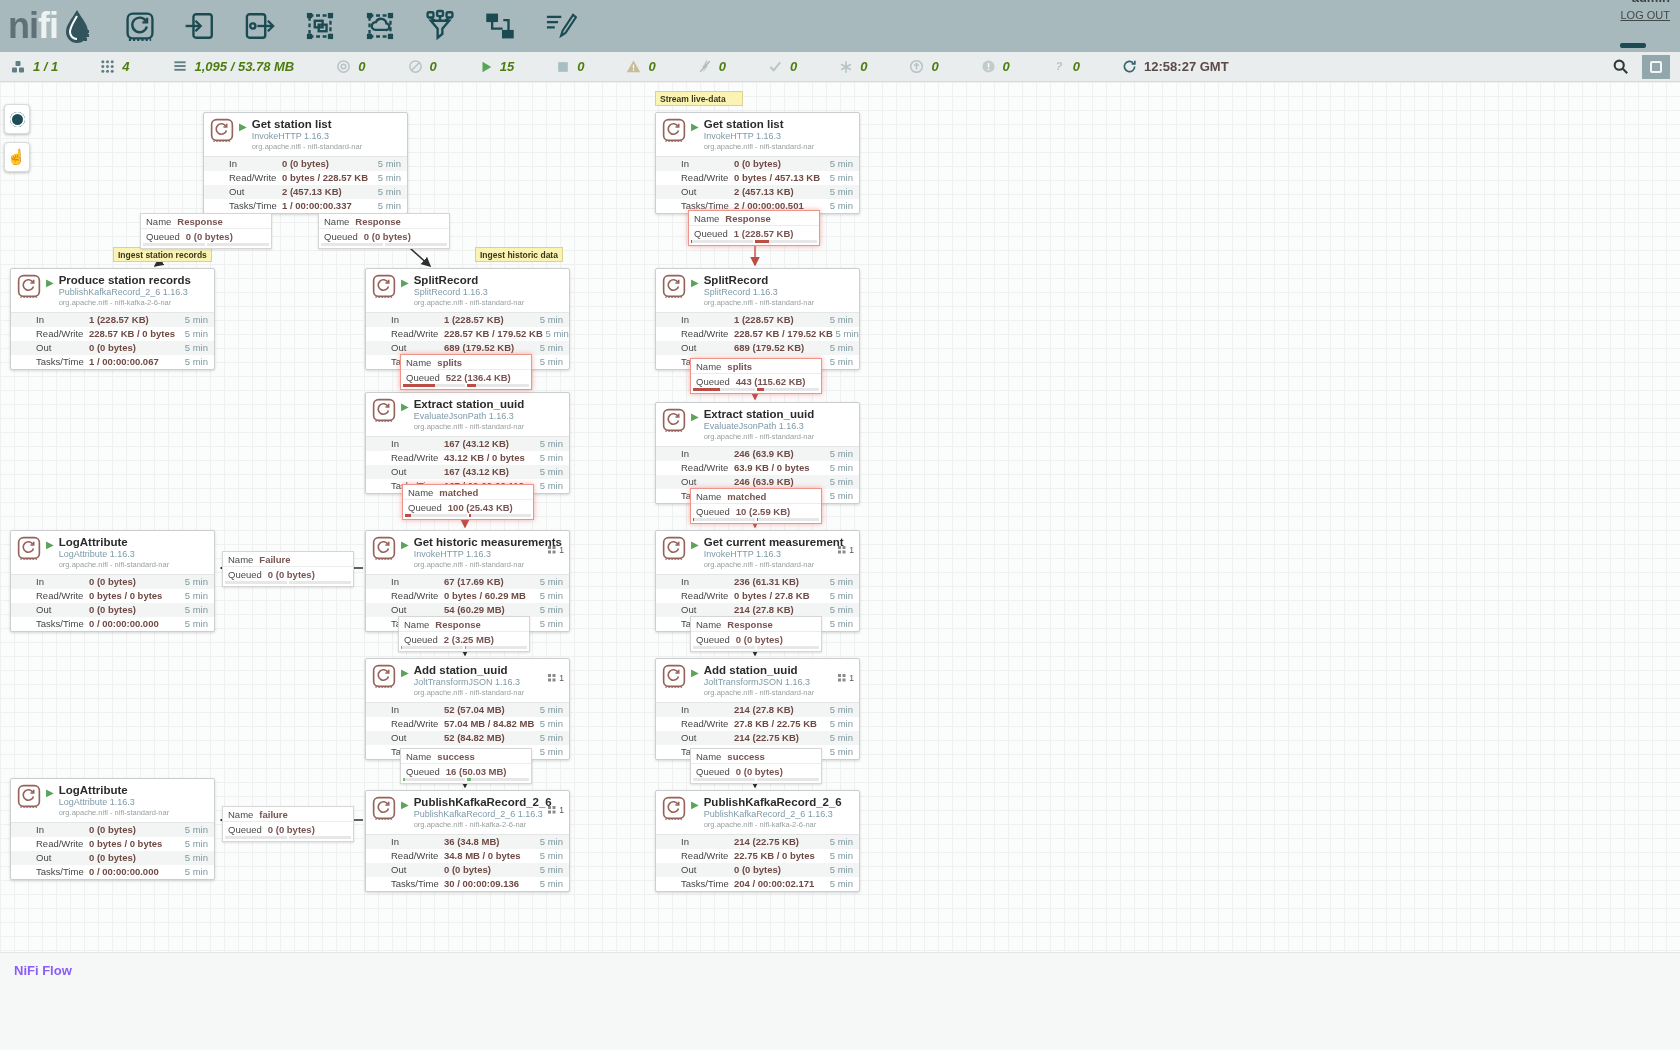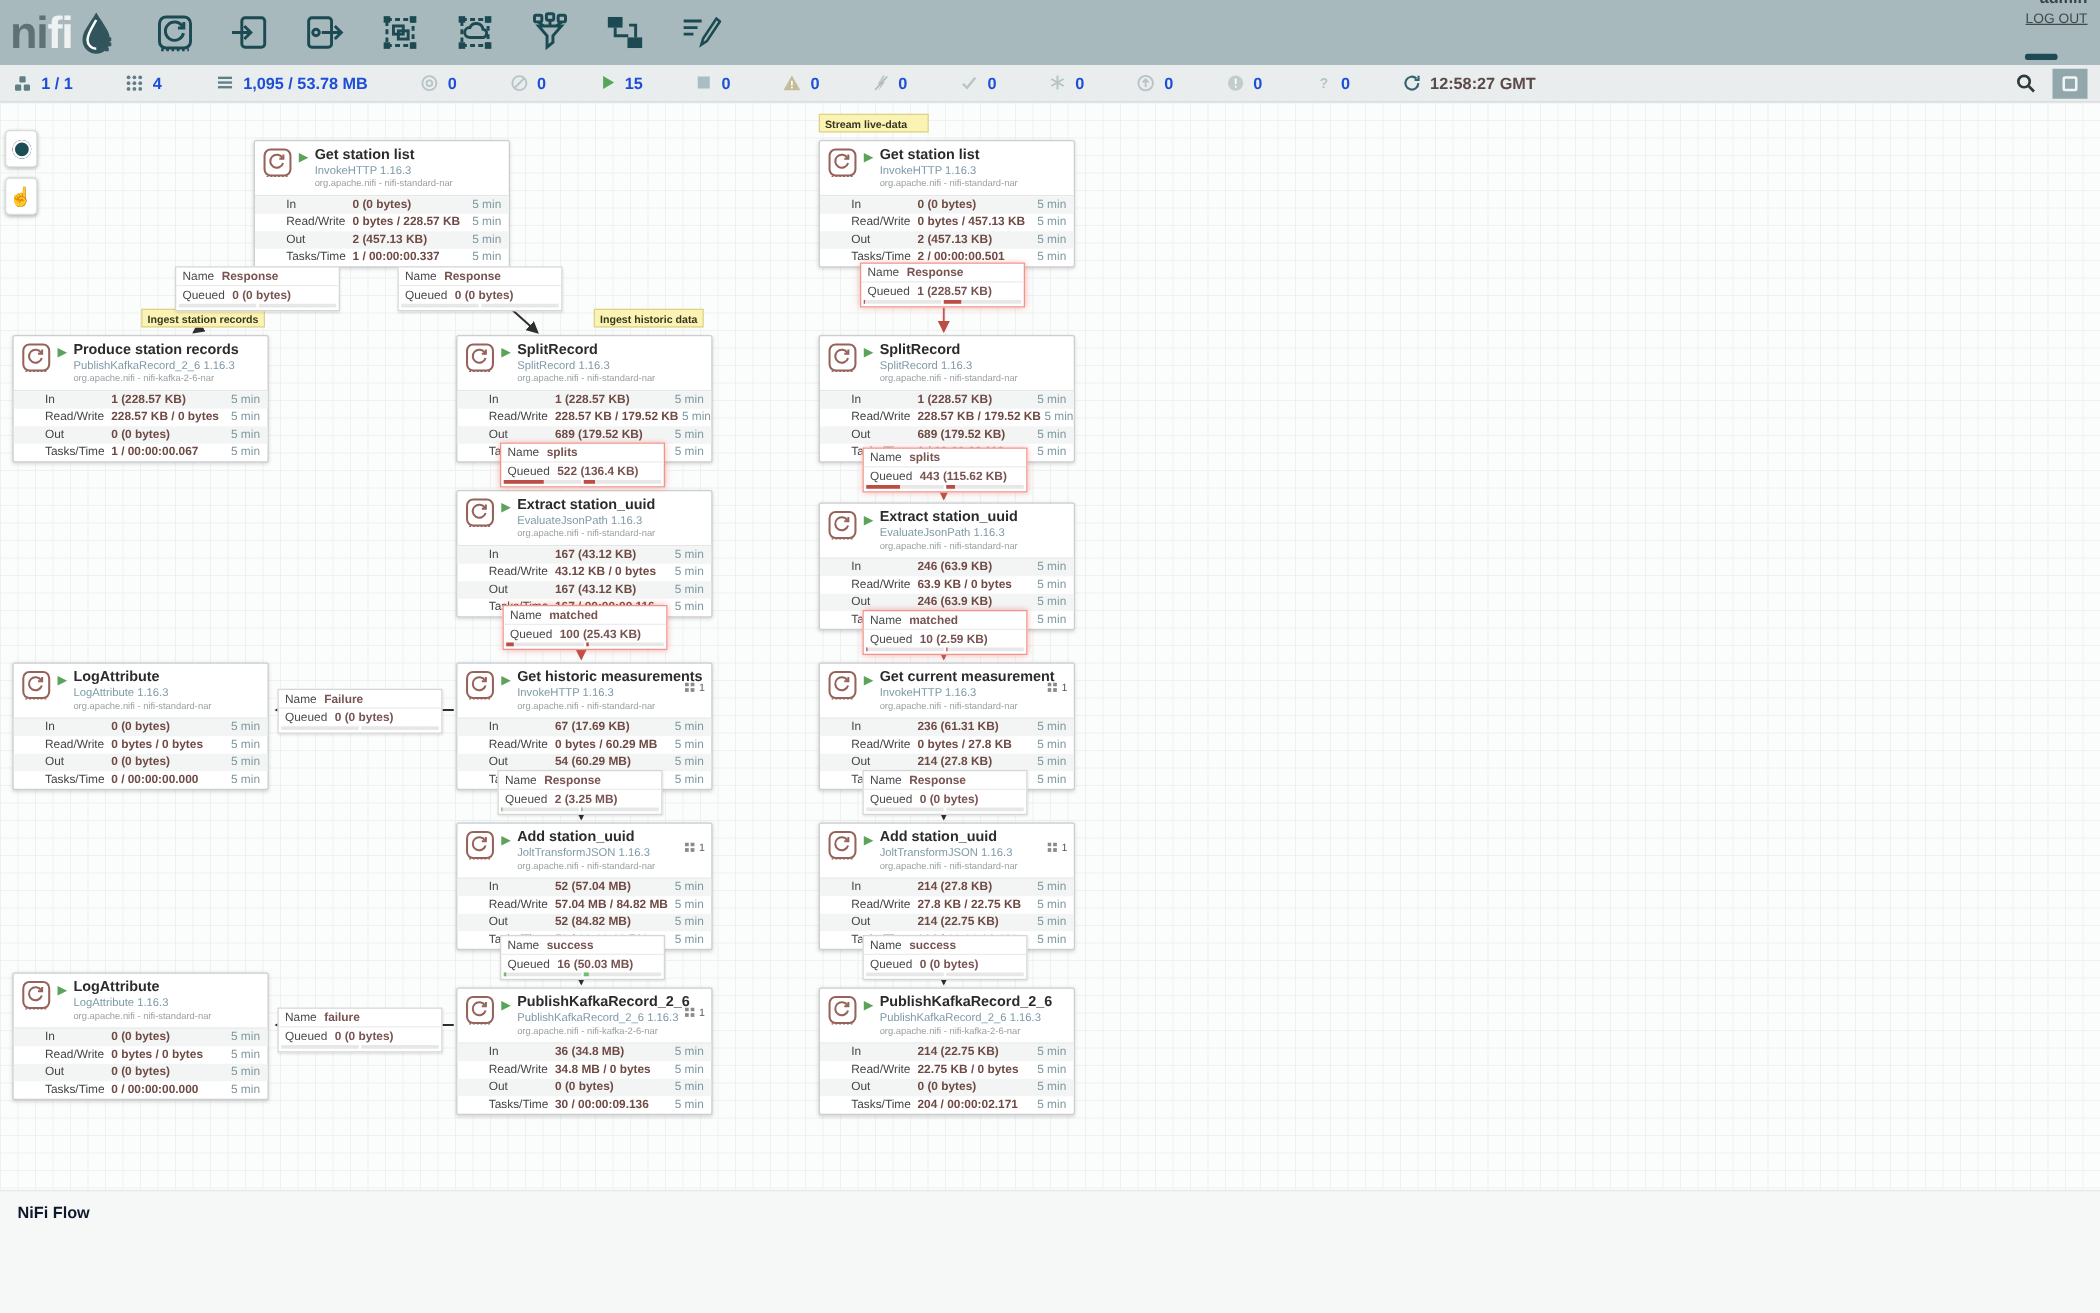--- a/index.html
+++ b/index.html
@@ -20,22 +20,22 @@
   .user-block { text-align:right; font-size:13px; color:#3c4345; padding-top:4px; }
   .user-name { font-weight:bold; }
   .logout { font-size:11px; text-decoration:underline; color:#41494b; margin-top:4px; cursor:pointer; }
   .hamburger { display:flex; flex-direction:column; gap:4px; padding-top:8px; cursor:pointer; }
   .hamburger div { width:26px; height:5px; background:#1c4b53; border-radius:2px; }
 
   
   .statusbar { position:absolute; top:52px; left:0; right:0; height:30px; background:#e9edee;
                border-bottom:1px solid #d3dadb; display:flex; align-items:center; padding:0 10px;
                z-index:10; }
-  .sb-item { display:flex; align-items:flex-start; gap:7px; font-size:13px; font-weight:bold;
-             color:#1d4ed8; margin-right:42px; white-space:nowrap; }
+  .sb-item { display:flex; align-items:center; gap:7px; font-size:13px; font-weight:bold;
+             color:#4d7c0f; margin-right:42px; white-space:nowrap;font-style:italic; }
   .sb-item svg { display:block; }
   .sb-time { display:flex; align-items:center; gap:7px; font-size:13px; font-weight:bold; color:#5c4a48; }
   .sb-right { margin-left:auto; display:flex; align-items:center; gap:8px; }
   .sb-search { width:28px; height:24px; display:flex; align-items:center; justify-content:center; cursor:pointer; }
   .sb-panel { width:28px; height:24px; background:#92a7ac; display:flex; align-items:center;
               justify-content:center; cursor:pointer; }
   .sb-panel div { width:12px; height:12px; border:2px solid #f2f5f5; border-radius:2px; background:transparent; }
 
   
   .canvas { position:absolute; top:82px; left:0; right:0; height:870px;
@@ -91,21 +91,21 @@
   .ql-bars[data-fill="green"] .ql-fill { background:#6cbf6c; }
 
   
   .flow-label { position:absolute; min-width:88px; height:15px; background:#fbf3b3;
                 border:1px solid #ddd28c; font-size:8.5px; font-weight:bold; color:#37371f;
                 padding:1.5px 4px; cursor:pointer; white-space:nowrap; }
 
   
   .breadcrumb-bar { position:absolute; left:0; right:0; top:952px; height:98px; background:#f6f8f8;
                     border-top:1px solid #e3e6e6; z-index:6; padding:8px 0 0 14px; }
-  .breadcrumb { font-size:13px; font-weight:bold; color:#0f172a; cursor:pointer; display:inline-block; }
+  .breadcrumb { font-size:13px; font-weight:bold; color:#8b5cf6; cursor:pointer; display:inline-block; }
 </style>
 </head>
 <body>
 
 <div class="app">
 
   <div class="header">
     <div class="logo">
       <span class="ni">ni</span>
         <span class="fi">fi</span>

